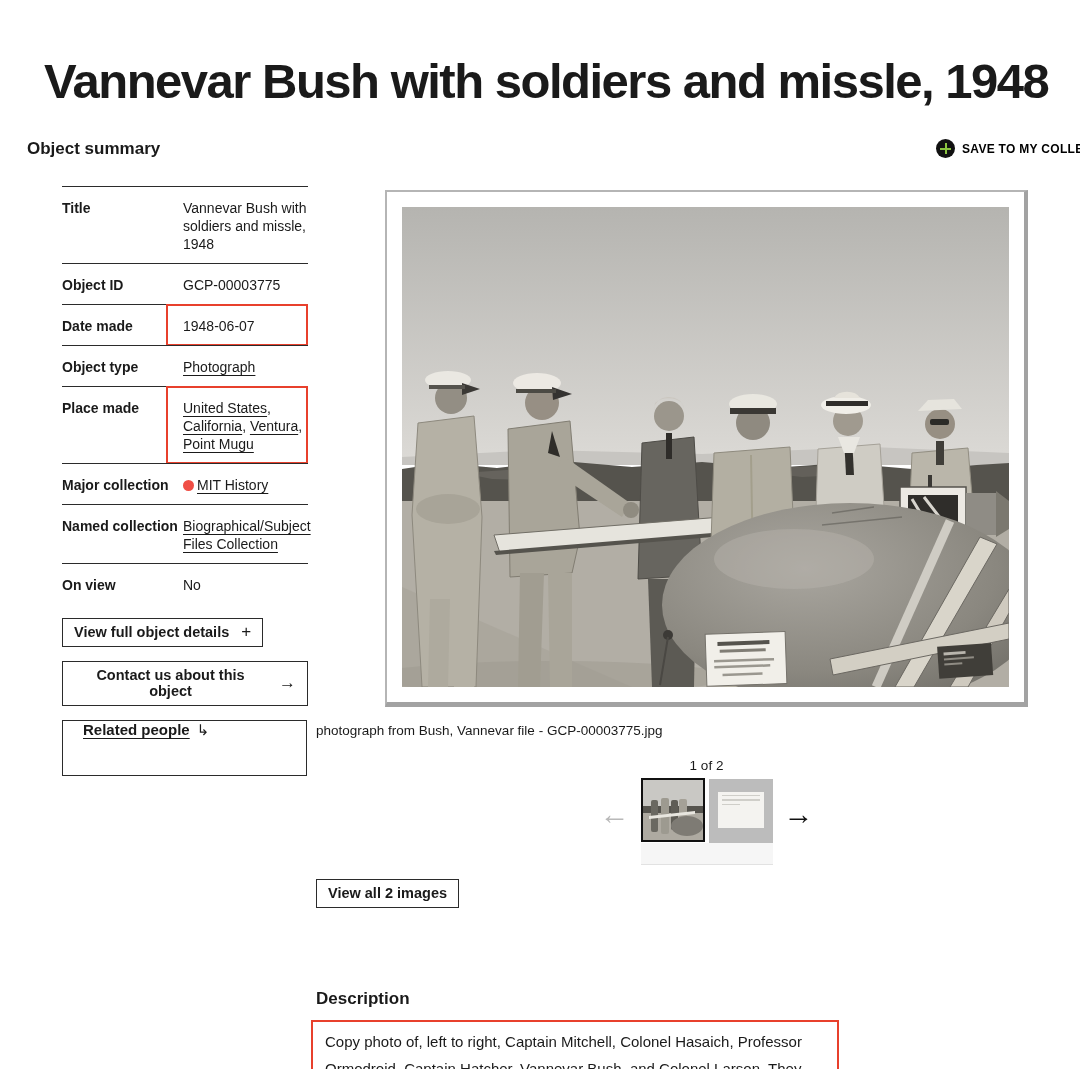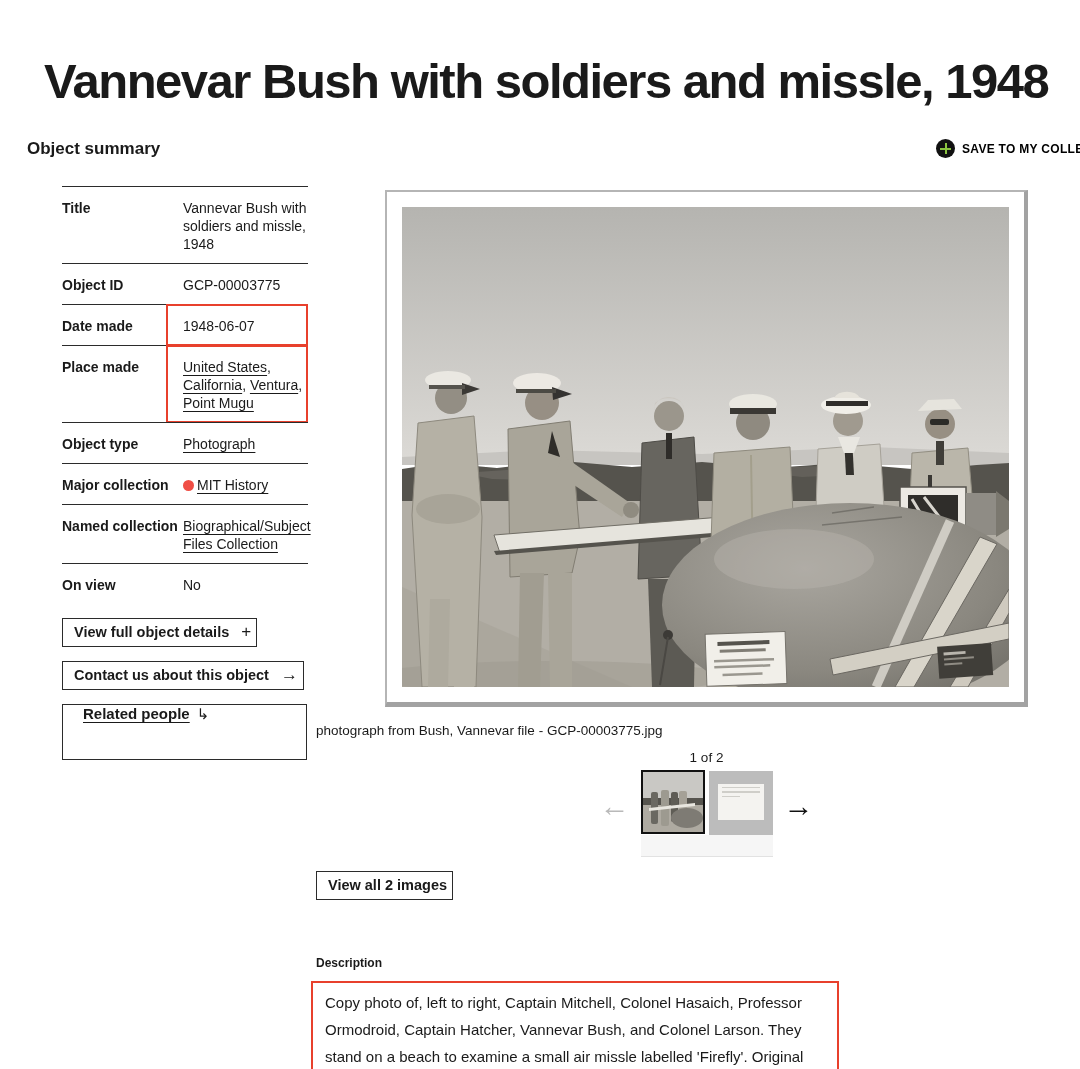--- a/index.html
+++ b/index.html
@@ -37,21 +37,21 @@
   .srow .lab{font-size:14px;font-weight:700;line-height:18px;}
   .srow .val{font-size:14px;line-height:18px;position:relative;}
   .srow.highlight .val:after{
     content:'';position:absolute;left:-17px;right:0;top:-13px;bottom:-11px;
     border:2px solid #e8402c;pointer-events:none;
   }
   .dot{display:inline-block;width:11px;height:11px;border-radius:50%;background:#f04e45;margin-right:3px;vertical-align:-1px;}
 
   .btn{
     display:inline-flex;align-items:center;gap:12px;margin-top:14px;
-    border:1.5px solid #2b2b2b;background:#fff;padding:5px 5px 6px 11px;
+    border:1.5px solid #2b2b2b;background:#fff;padding:5px 11px 6px 11px;
     font-family:inherit;font-size:14.5px;font-weight:700;color:#1a1a1a;cursor:pointer;
   }
   .btn .gl{font-weight:400;font-size:17px;line-height:14px;}
   .related-box{
     margin-top:14px;width:245px;height:56px;border:1.5px solid #2b2b2b;
     display:flex;padding-left:20px;box-sizing:border-box;cursor:pointer;
   }
   .related-box .rl{font-size:15px;font-weight:700;text-decoration:underline;text-underline-offset:3px;}
   .related-box .ar{margin-left:7px;font-size:15px;}
 
@@ -59,38 +59,38 @@
   .media-col{position:absolute;left:316px;top:186px;width:764px;}
   .photo-frame{
     width:643px;height:517px;margin-left:69px;margin-top:4px;box-sizing:border-box;
     background:#fff;
     border-top:2px solid #b5b5b5;border-left:2px solid #b5b5b5;
     border-right:4px solid #a2a2a2;border-bottom:5px solid #a2a2a2;
     padding:15px;
   }
   .photo-frame svg{display:block;}
   .photo-caption{margin-top:16px;font-size:13.5px;color:#1a1a1a;}
-  .pagination{width:643px;margin-left:69px;margin-top:12px;text-align:center;font-size:13.5px;}
+  .pagination{width:643px;margin-left:69px;margin-top:20px;text-align:center;font-size:13.5px;}
   .thumbrow{width:643px;margin-left:69px;margin-top:5px;display:flex;justify-content:center;align-items:center;gap:11px;}
   .nav-arrow{font-size:30px;line-height:30px;background:none;border:none;padding:0 0 14px 0;cursor:pointer;font-family:inherit;}
   .nav-arrow.prev{color:#b9b9b9;}
   .nav-arrow.next{color:#111;}
   .thumbwrap{display:flex;}
   .thumb1{width:60px;height:60px;border:2.5px solid #111;background:#cfcdc9;cursor:pointer;}
   .thumb2{width:64px;height:64px;background:#bcbcbc;margin-left:4px;position:relative;cursor:pointer;margin-top:.5px;}
   .thumb2 .card{position:absolute;left:9px;top:13px;width:46px;height:36px;background:#f4f3f0;}
   .thumb2 .card i{display:block;height:1.5px;background:#cfcec9;margin:3px 4px 0 4px;}
   .thumb2 .card i.short{width:18px;}
   .thumbstack{display:flex;flex-direction:column;align-items:center;}
   .thumbstrip{width:132px;height:21px;background:#f6f6f6;border-bottom:1px solid #e2e2e2;}
   .viewall-wrap{margin-top:14px;}
   .viewall-wrap .btn{margin-top:0;}
 
   
-  .desc-heading{margin-top:56px;font-size:12px;font-weight:700;}
+  .desc-heading{margin-top:81px;font-size:17px;font-weight:700;}
   .desc-box{
     margin-top:11px;margin-left:-5px;width:528px;box-sizing:border-box;
     border:2px solid #e8402c;padding:6px 12px 20px 12px;
     font-size:15px;line-height:27px;height:160px;
   }
 </style>
 </head>
 <body>
 
 <h1 class="page-title">Vannevar Bush with soldiers and missle, 1948</h1>
@@ -109,27 +109,27 @@
         <div class="val">Vannevar Bush with soldiers and missle, 1948</div>
       </div>
       <div class="srow">
         <div class="lab">Object ID</div>
         <div class="val">GCP-00003775</div>
       </div>
       <div class="srow highlight">
         <div class="lab">Date made</div>
         <div class="val">1948-06-07</div>
       </div>
+      <div class="srow">
+        <div class="lab">Object type</div>
+        <div class="val"><a>Photograph</a></div>
+      </div>
       <div class="srow highlight">
         <div class="lab">Place made</div>
         <div class="val"><a>United States</a>, <a>California</a>, <a>Ventura</a>, <a>Point Mugu</a></div>
-      </div>
-      <div class="srow">
-        <div class="lab">Object type</div>
-        <div class="val"><a>Photograph</a></div>
       </div>
       <div class="srow">
         <div class="lab">Major collection</div>
         <div class="val"><span class="dot"></span><a>MIT History</a></div>
       </div>
       <div class="srow">
         <div class="lab">Named collection</div>
         <div class="val"><a>Biographical/Subject Files Collection</a></div>
       </div>
       <div class="srow">

